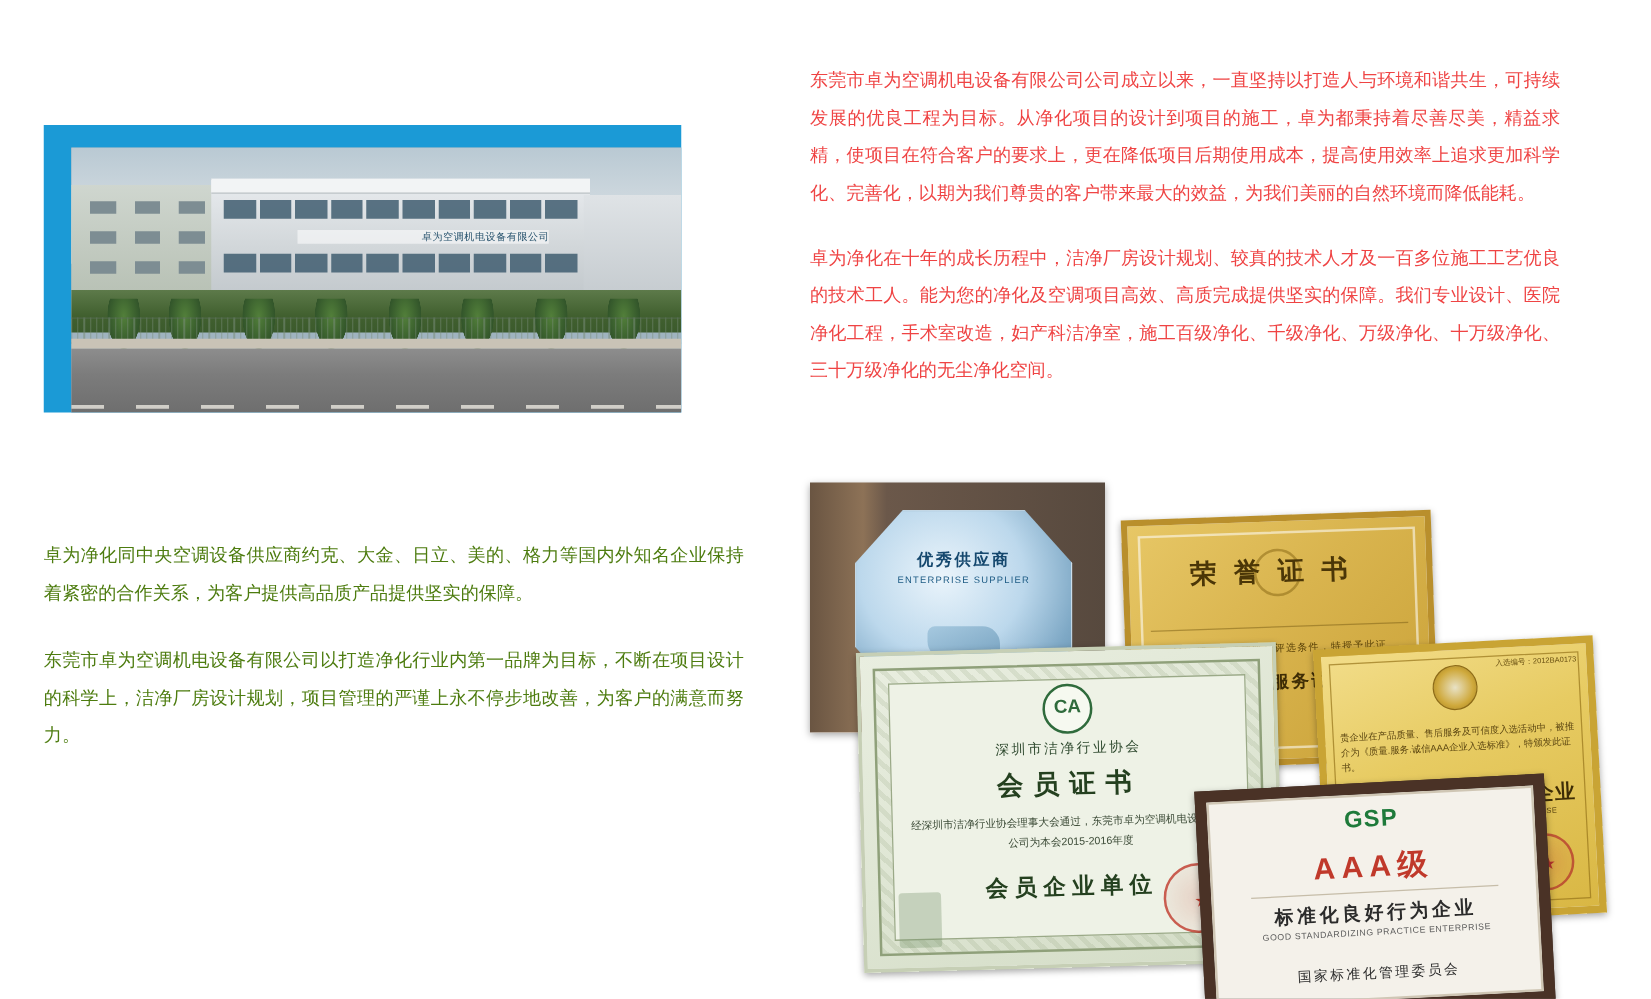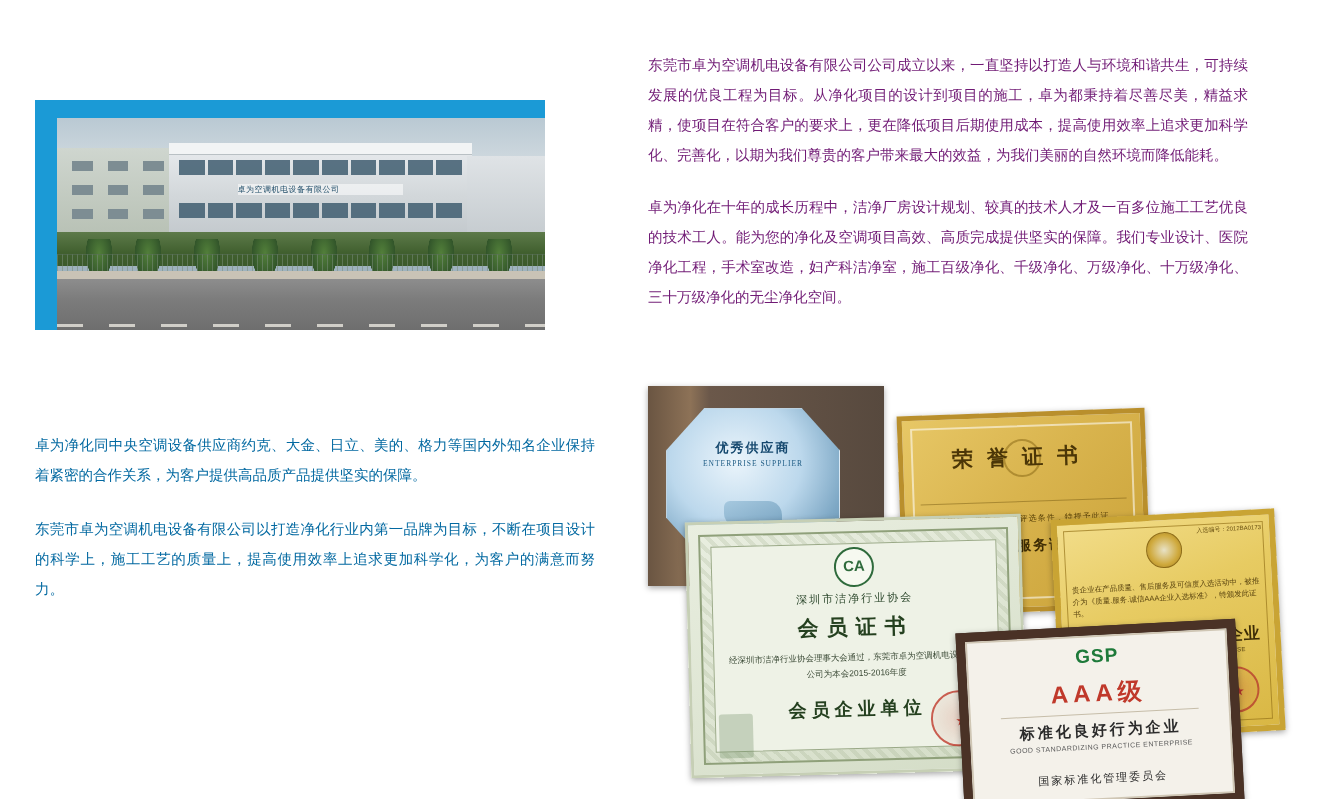--- a/index.html
+++ b/index.html
@@ -80,24 +80,25 @@
   .bld-right {
     position: absolute; left: 84%; top: 18%; width: 16%; height: 37%;
     background: linear-gradient(to bottom, #dfe3e6, #c6ccd0);
   }
   .sign {
     position: absolute; left: 37%; top: 31%; width: 34%; height: 5.5%;
     background: rgba(255,255,255,.55);
     color: #24506b;
     font-size: 8px;
     line-height: 12px;
-    text-align: left;
+    text-align: right;
     letter-spacing: .5px;
     white-space: nowrap;
     overflow: hidden;
+    padding-left: 36px;
   }
   .green-strip {
     position: absolute; left: 0; top: 54%; width: 100%; height: 16%;
     background: linear-gradient(to bottom, #5d7a4a 0%, #41602f 60%, #3b5a2c 100%);
   }
   .tree {
     position: absolute; bottom: 0; width: 26px; height: 40px;
     background: radial-gradient(ellipse at 50% 35%, #527f3a 0%, #32552a 70%, rgba(50,85,42,0) 72%);
   }
   .fence {
@@ -123,21 +124,21 @@
   .left-text {
     position: absolute;
     left: 35px;
     top: 430px;
     width: 560px;
   }
   .left-text p {
     margin: 0 0 24px 0;
     font-size: 14.5px;
     line-height: 30px;
-    color: #0369a1;
+    color: #4d7c0f;
     text-align: justify;
   }
 
   
   .right-col {
     position: absolute;
     left: 648px;
     top: 50px;
     width: 600px;
   }
@@ -145,21 +146,21 @@
     margin: 0 0 22px 0;
     font-size: 26px;
     font-weight: bold;
     color: #1b86d1;
     letter-spacing: 1px;
   }
   .right-text p {
     margin: 0 0 22px 0;
     font-size: 14.5px;
     line-height: 30px;
-    color: #701a75;
+    color: #ef4444;
     text-align: justify;
   }
 
   
   .certs {
     position: absolute;
     left: 648px;
     top: 386px;
     width: 600px;
     height: 405px;
@@ -169,25 +170,24 @@
     box-shadow: 0 2px 6px rgba(0,0,0,.35);
     overflow: hidden;
   }
 
   
   .cert-trophy {
     left: 0; top: 0; width: 236px; height: 200px;
     background: linear-gradient(to right, #6a5542 0%, #8d7257 18%, #6b584a 26%, #57493e 100%);
   }
   .trophy-glass {
-    position: absolute; left: 18px; top: 22px; width: 172px; height: 150px;
+    position: absolute; left: 36px; top: 22px; width: 172px; height: 150px;
     background: radial-gradient(ellipse at 40% 35%, #eaf4fb 0%, #bcd8ec 45%, #7fa9c6 75%, #5d8aa8 100%);
     clip-path: polygon(22% 0%, 78% 0%, 100% 28%, 100% 72%, 78% 100%, 22% 100%, 0% 72%, 0% 28%);
     border: 1px solid rgba(255,255,255,.5);
-    font-family: Liberation Serif, serif;
   }
   .trophy-t1 {
     position: absolute; left: 0; right: 0; top: 30px;
     text-align: center; font-size: 13px; color: #15486e; font-weight: bold;
     letter-spacing: 2px;
   }
   .trophy-t2 {
     position: absolute; left: 0; right: 0; top: 50px;
     text-align: center; font-size: 7.5px; color: #1d5b84; letter-spacing: 1px;
   }
@@ -422,21 +422,21 @@
       <div class="fence"></div>
       <div class="curb"></div>
       <div class="road">
         <div class="road-line"></div>
       </div>
     </div>
   </div>
 
   <div class="left-text">
     <p>卓为净化同中央空调设备供应商约克、大金、日立、美的、格力等国内外知名企业保持着紧密的合作关系，为客户提供高品质产品提供坚实的保障。</p>
-    <p>东莞市卓为空调机电设备有限公司以打造净化行业内第一品牌为目标，不断在项目设计的科学上，施工工艺的质量上，提高使用效率上追求更加科学化，为客户的满意而努力。</p>
+    <p>东莞市卓为空调机电设备有限公司以打造净化行业内第一品牌为目标，不断在项目设计的科学上，洁净厂房设计规划，项目管理的严谨上永不停步地改善，为客户的满意而努力。</p>
   </div>
 
   <div class="right-col">
     <div class="right-text">
       <p>东莞市卓为空调机电设备有限公司公司成立以来，一直坚持以打造人与环境和谐共生，可持续发展的优良工程为目标。从净化项目的设计到项目的施工，卓为都秉持着尽善尽美，精益求精，使项目在符合客户的要求上，更在降低项目后期使用成本，提高使用效率上追求更加科学化、完善化，以期为我们尊贵的客户带来最大的效益，为我们美丽的自然环境而降低能耗。</p>
       <p>卓为净化在十年的成长历程中，洁净厂房设计规划、较真的技术人才及一百多位施工工艺优良的技术工人。能为您的净化及空调项目高效、高质完成提供坚实的保障。我们专业设计、医院净化工程，手术室改造，妇产科洁净室，施工百级净化、千级净化、万级净化、十万级净化、三十万级净化的无尘净化空间。</p>
     </div>
   </div>
 
   <div class="certs">

